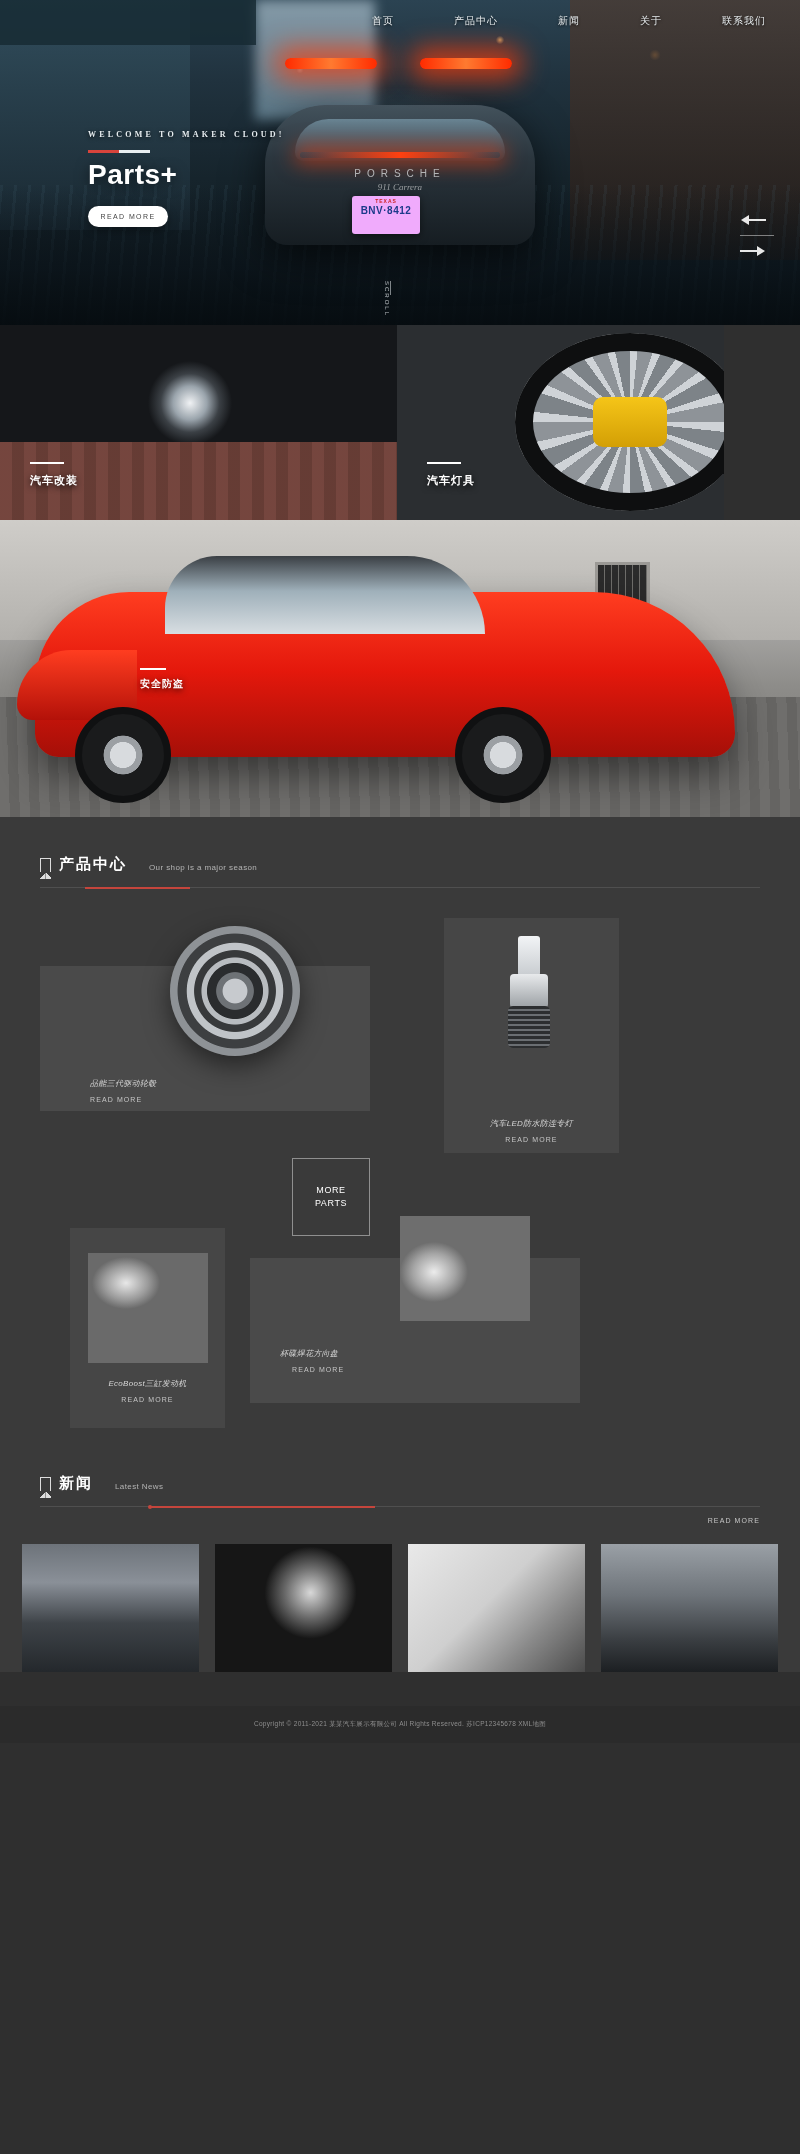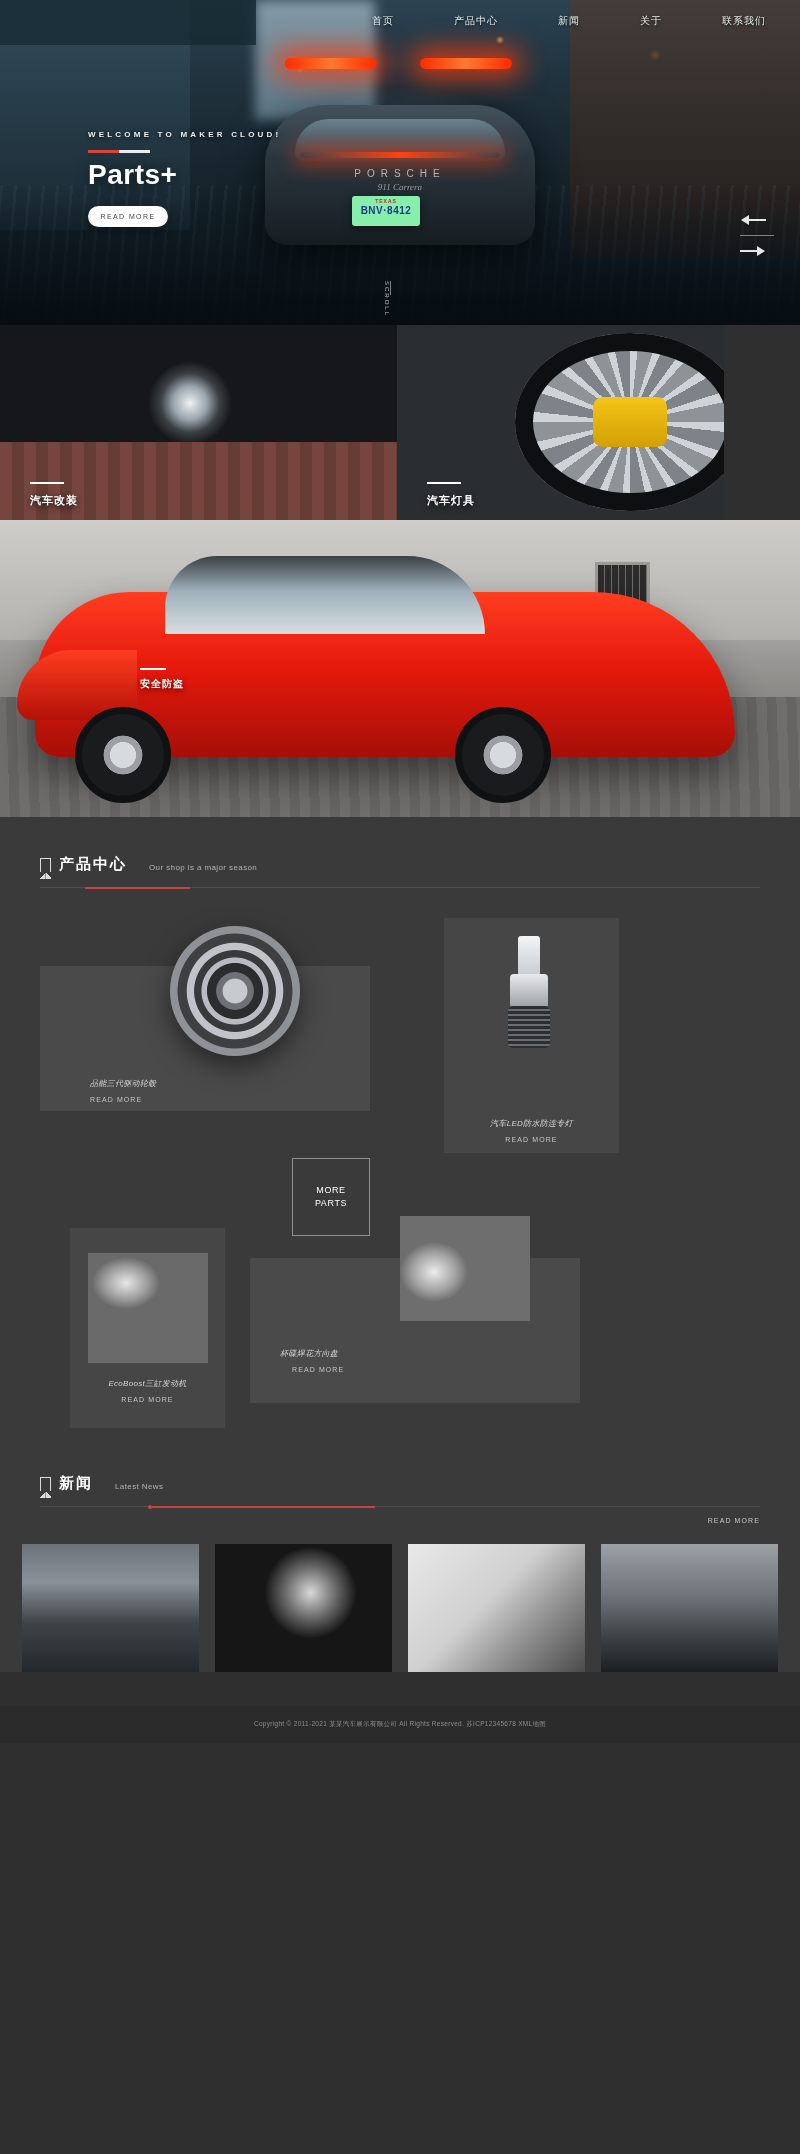--- a/index.html
+++ b/index.html
@@ -58,22 +58,22 @@
     box-shadow:0 0 26px 10px rgba(255,60,10,.75);
   }
   .tl-left { left:285px; }
   .tl-right { left:420px; }
   .tl-bar {
     position:absolute; left:300px; top:152px; width:200px; height:6px; border-radius:4px;
     background:linear-gradient(90deg,rgba(255,40,0,.1),#ff4010,rgba(255,40,0,.1));
     box-shadow:0 0 20px 6px rgba(255,60,10,.55);
   }
   .plate {
-    position:absolute; left:352px; top:196px; width:68px; height:30px;
-    background:#86efac; border-radius:3px; color:#1c3a8a;
+    position:absolute; left:352px; top:196px; width:68px; height:38px;
+    background:#f0abfc; border-radius:3px; color:#1c3a8a;
     font-family:"Liberation Sans", sans-serif; text-align:center;
     box-shadow:0 2px 8px rgba(0,0,0,.5);
   }
   .plate .st { font-size:5px; letter-spacing:1px; color:#c22; margin-top:2px; font-weight:bold; }
   .plate .num { font-size:10px; font-weight:bold; letter-spacing:.5px; margin-top:1px; }
   .porsche-word {
     position:absolute; left:300px; top:168px; width:200px; text-align:center;
     font-size:10px; letter-spacing:6px; color:#c9ccce; opacity:.85;
   }
   .carrera-word {
@@ -93,20 +93,21 @@
   .nav { margin-left:auto; display:flex; gap:16px; padding-right:12px; }
   .nav-item {
     font-size:10px; color:#e9eef0; padding:0 22px; letter-spacing:1px;
     text-shadow:0 1px 3px rgba(0,0,0,.8); cursor:pointer; white-space:nowrap;
   }
 
   .hero-copy { position:absolute; left:88px; top:130px; z-index:10; }
   .welcome {
     font-size:8px; letter-spacing:3.2px; color:#e8eef1; font-weight:bold;
     text-shadow:0 1px 4px rgba(0,0,0,.8);
+    font-family:Liberation Serif, serif;
   }
   .rule { margin:11px 0 6px; width:62px; height:3px; display:flex; }
   .rule i { display:block; height:100%; flex:1; }
   .rule i:nth-child(1){ background:#d8443c; }
   .rule i:nth-child(2){ background:#e8eef1; }
   .h-boutique {
     font-family:"Liberation Serif", serif; font-size:46px; line-height:1.05;
     letter-spacing:.5px; color:#fff; text-shadow:0 3px 14px rgba(0,0,0,.6);
   }
   .h-parts {
@@ -159,21 +160,21 @@
                      #cfd3d7 216deg 222deg, #8e9398 222deg 234deg, #cfd3d7 234deg 240deg, #7d8388 240deg 252deg,
                      #cfd3d7 252deg 258deg, #8e9398 258deg 270deg, #cfd3d7 270deg 276deg, #7d8388 276deg 288deg,
                      #cfd3d7 288deg 294deg, #8e9398 294deg 306deg, #cfd3d7 306deg 312deg, #7d8388 312deg 324deg,
                      #cfd3d7 324deg 330deg, #8e9398 330deg 342deg, #cfd3d7 342deg 348deg, #7d8388 348deg 360deg);
     box-shadow:inset 0 0 0 18px #0e0f10;
   }
   .cat-b:after {
     content:""; position:absolute; left:196px; top:72px; width:74px; height:50px;
     border-radius:10px; background:linear-gradient(180deg,#f5c518,#d39f05); z-index:2;
   }
-  .cat-cap { position:absolute; left:30px; bottom:12px; z-index:6; }
+  .cat-cap { position:absolute; left:30px; bottom:32px; z-index:6; }
   .cat-cap .cap-line { width:34px; height:2px; background:#fff; margin-bottom:9px; }
   .cat-cap .cap-txt { font-size:11px; font-weight:bold; letter-spacing:1px; text-shadow:0 2px 6px rgba(0,0,0,.85); }
 
   
   .banner { position:relative; width:800px; height:297px; overflow:hidden;
     background:linear-gradient(180deg,#bdbdbd 0%,#a9a8a6 34%,#8d8c89 56%,#6f6e6c 100%); }
   .banner-wall { position:absolute; left:0; top:0; right:0; height:120px;
     background:linear-gradient(180deg,#cfcdc9,#b3b1ad); }
   .banner-win { position:absolute; left:595px; top:42px; width:55px; height:58px;
     background:#2b2b2b; border:3px solid #9b9995;

